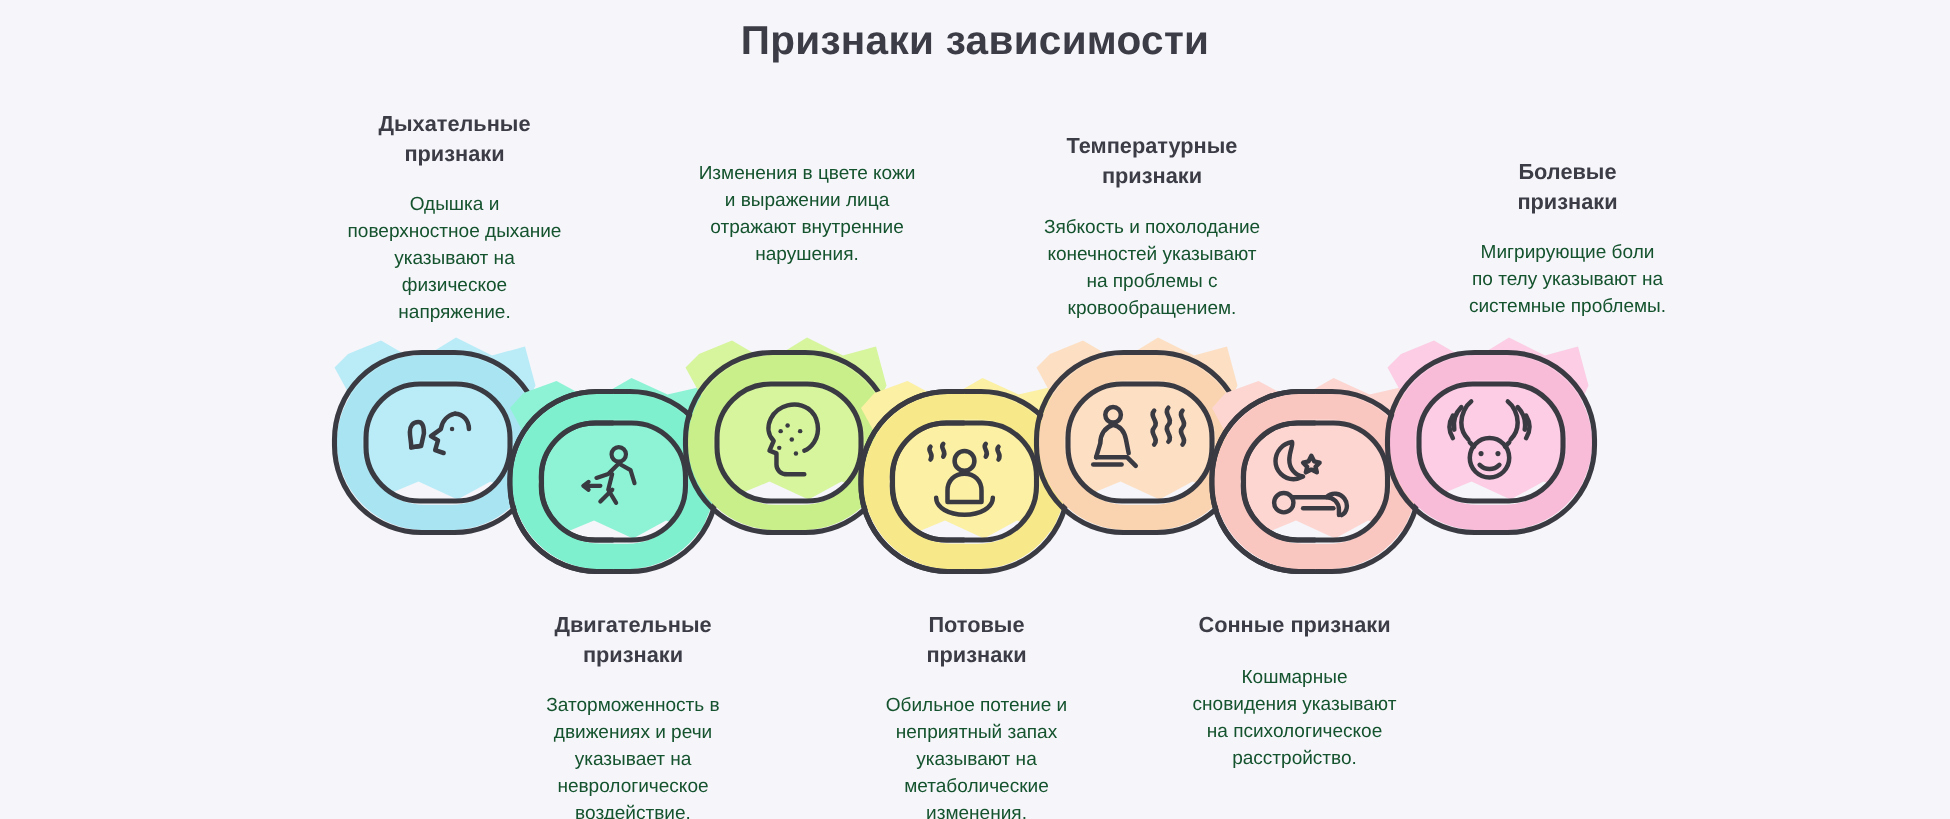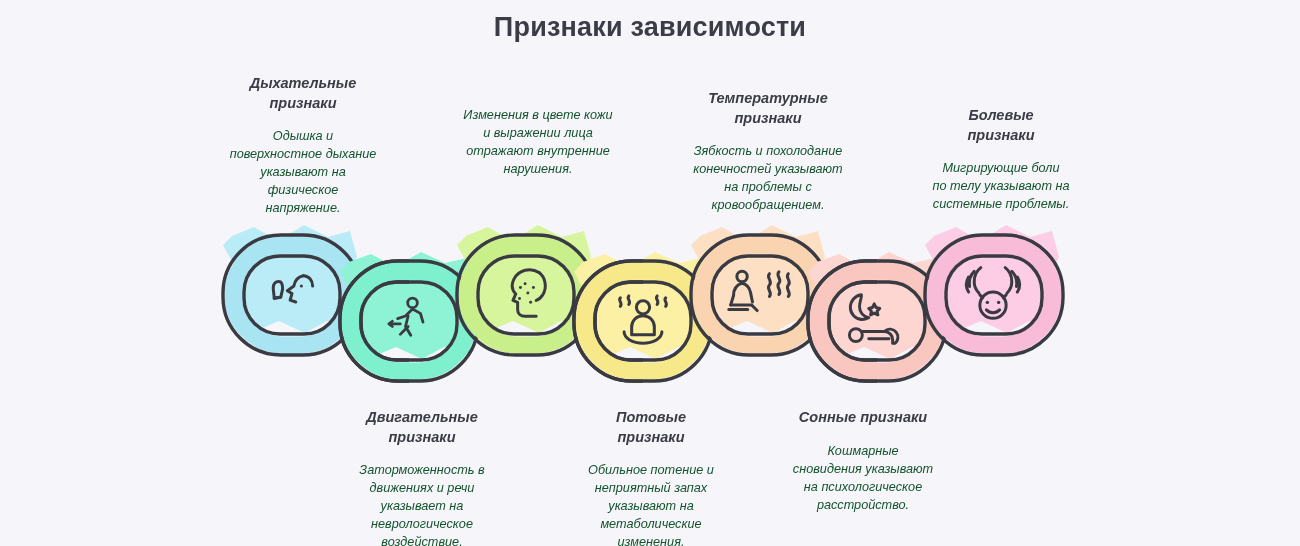--- a/index.html
+++ b/index.html
@@ -26,21 +26,20 @@
     width: 1300px;
     text-align: center;
     font-size: 27px;
     font-weight: bold;
     color: #3c3c46;
     letter-spacing: 0.2px;
   }
   .label-block {
     position: absolute;
     text-align: center;
-    font-style: italic;
   }
   .label-heading {
     font-size: 14.5px;
     font-weight: bold;
     color: #3c3c46;
     line-height: 1.35;
     margin: 0 0 14px 0;
   }
   .label-desc {
     font-size: 12.7px;
@@ -80,21 +79,21 @@
 
   <div class="label-block" style="left:672px; top:89px; width:192px;">
     <p class="label-heading" style="white-space: pre-line;">Температурные
 признаки</p>
     <p class="label-desc" style="white-space: pre-line;">Зябкость и похолодание
 конечностей указывают
 на проблемы с
 кровообращением.</p>
   </div>
 
-  <div class="label-block" style="left:908px; top:106px; width:186px;">
+  <div class="label-block" style="left:952px; top:106px; width:186px;">
     <p class="label-heading" style="white-space: pre-line;">Болевые
 признаки</p>
     <p class="label-desc" style="white-space: pre-line;">Мигрирующие боли
 по телу указывают на
 системные проблемы.</p>
   </div>
 
   <div class="label-block" style="left:327px; top:408px; width:190px;">
     <p class="label-heading" style="white-space: pre-line;">Двигательные
 признаки</p>

